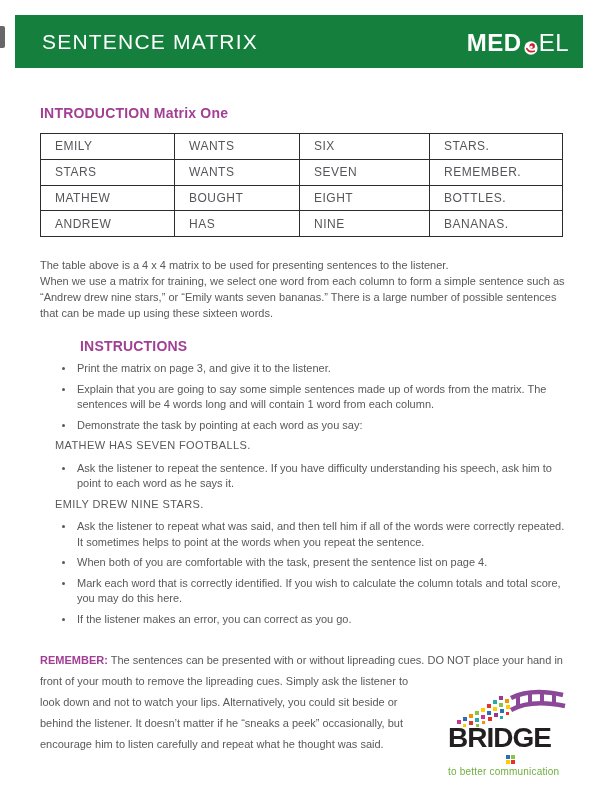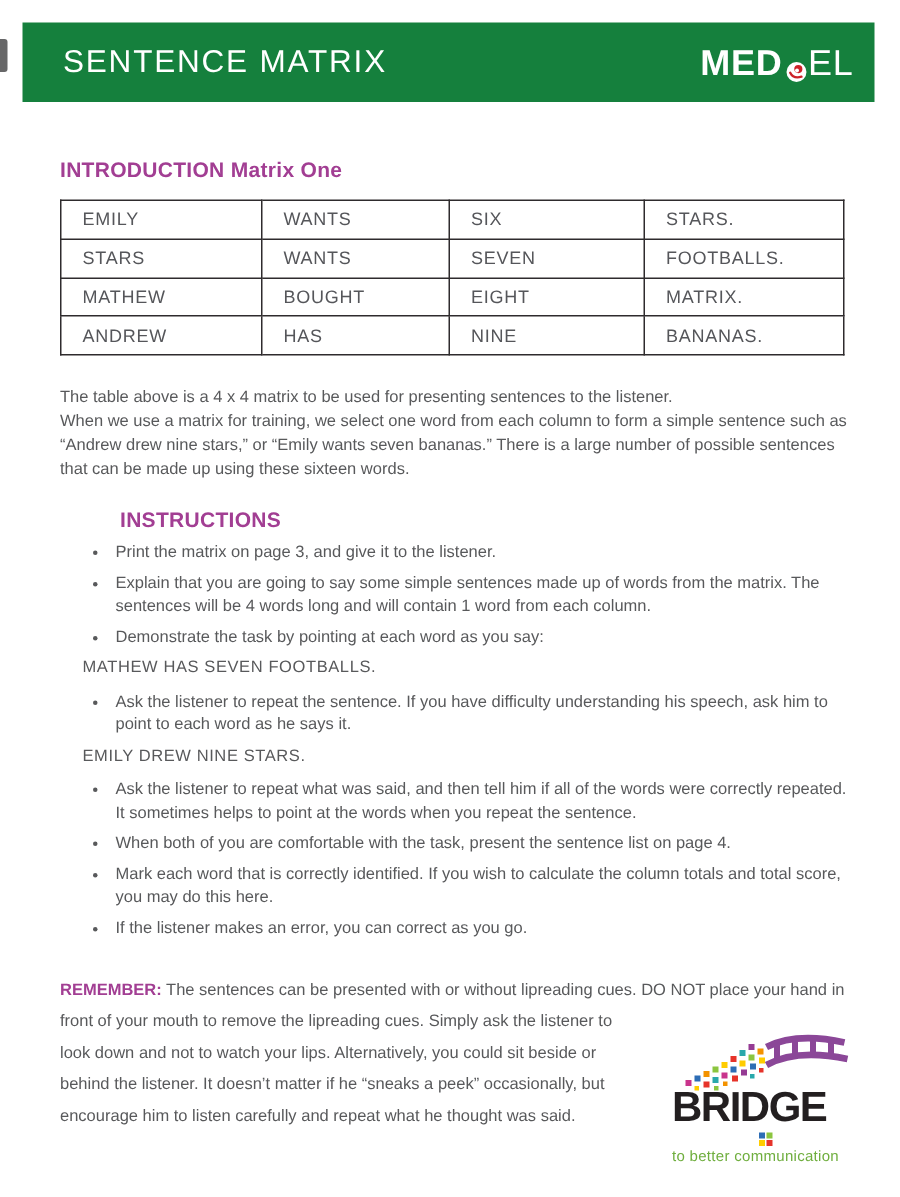--- a/index.html
+++ b/index.html
@@ -82,27 +82,27 @@
         <tr>
       <td>EMILY</td>
       <td>WANTS</td>
       <td>SIX</td>
       <td>STARS.</td>
     </tr>
     <tr>
       <td>STARS</td>
       <td>WANTS</td>
       <td>SEVEN</td>
-      <td>FOOTBALLS.</td>
+      <td>REMEMBER.</td>
     </tr>
     <tr>
       <td>MATHEW</td>
       <td>BOUGHT</td>
       <td>EIGHT</td>
-      <td>MATRIX.</td>
+      <td>BOTTLES.</td>
     </tr>
     <tr>
       <td>ANDREW</td>
       <td>HAS</td>
       <td>NINE</td>
       <td>BANANAS.</td>
     </tr>
   </tbody>
     </table>
 

